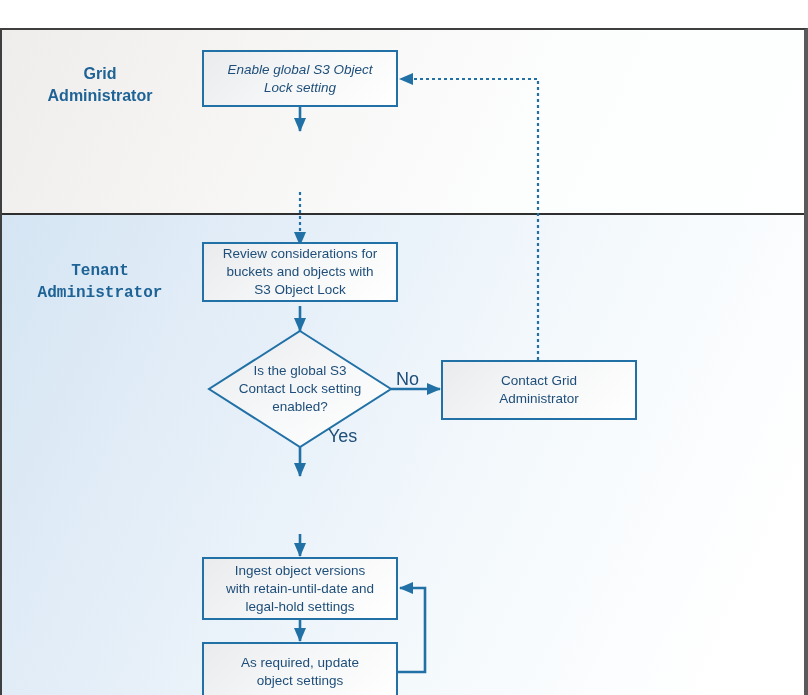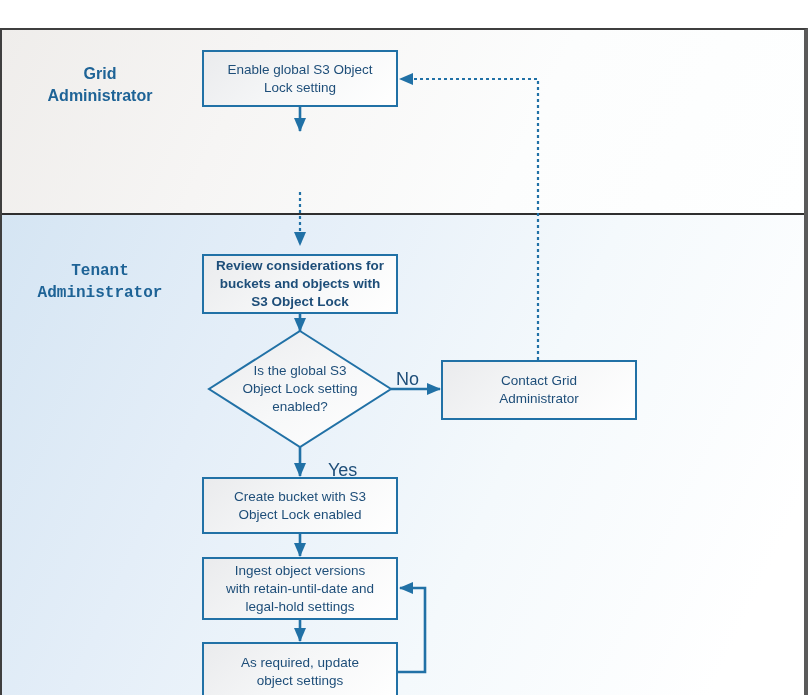--- a/index.html
+++ b/index.html
@@ -43,31 +43,31 @@
     line-height: 18px;
   }
   .decision-label { position: absolute; left: 222px; top: 332px; width: 152px; }
   .lane-label {
     position: absolute; left: 8px; width: 180px;
     text-align: center; font-weight: bold;
     font-size: 16px; line-height: 22px;
     color: #1e6396; white-space: pre-line;
   }
   .edge-label { position: absolute; color: #1e4e79; font-size: 18px; line-height: 16px; }
-  #n-enable   { left: 200px; top: 20px;  height: 57px; }
+  #n-enable   { left: 200px; top: 20px;  height: 57px; font-style: italic; }
   #n-maintain { left: 200px; top: 102px; height: 60px; }
-  #n-review   { left: 200px; top: 224px; height: 60px; font-weight: bold; }
+  #n-review   { left: 200px; top: 212px; height: 60px; }
   #n-contact  { left: 439px; top: 330px; height: 60px; }
   #n-create   { left: 200px; top: 447px; height: 57px; }
   #n-ingest   { left: 200px; top: 527px; height: 63px; }
   #n-update   { left: 200px; top: 612px; height: 59px; }
   #lbl-grid   { top: 33px; }
   #lbl-tenant { top: 230px; font-family: Liberation Mono, monospace; }
   #lbl-no  { left: 394px; top: 341px; }
-  #lbl-yes { left: 326px; top: 432px; }
+  #lbl-yes { left: 326px; top: 398px; }
 </style>
 </head>
 <body>
 
 <div class="canvas">
 
   <div class="lane lane-top"></div>
   <div class="lane lane-bottom"></div>
   <div class="divider"></div>
 
@@ -115,32 +115,28 @@
   </div>
 
 
   <div class="node" id="n-review">
     <div class="node-label">Review considerations for
 buckets and objects with
 S3 Object Lock</div>
   </div>
 
   <div class="decision-label">Is the global S3
-Object Lock setting
+Contact Lock setting
 enabled?</div>
 
   <div class="node" id="n-contact">
     <div class="node-label">Contact Grid
 Administrator</div>
   </div>
 
-  <div class="node" id="n-create">
-    <div class="node-label">Create bucket with S3
-Object Lock enabled</div>
-  </div>
 
   <div class="node" id="n-update">
     <div class="node-label">As required, update
 object settings</div>
   </div>
 
   <div class="node" id="n-ingest">
     <div class="node-label">Ingest object versions
 with retain-until-date and
 legal-hold settings</div>

